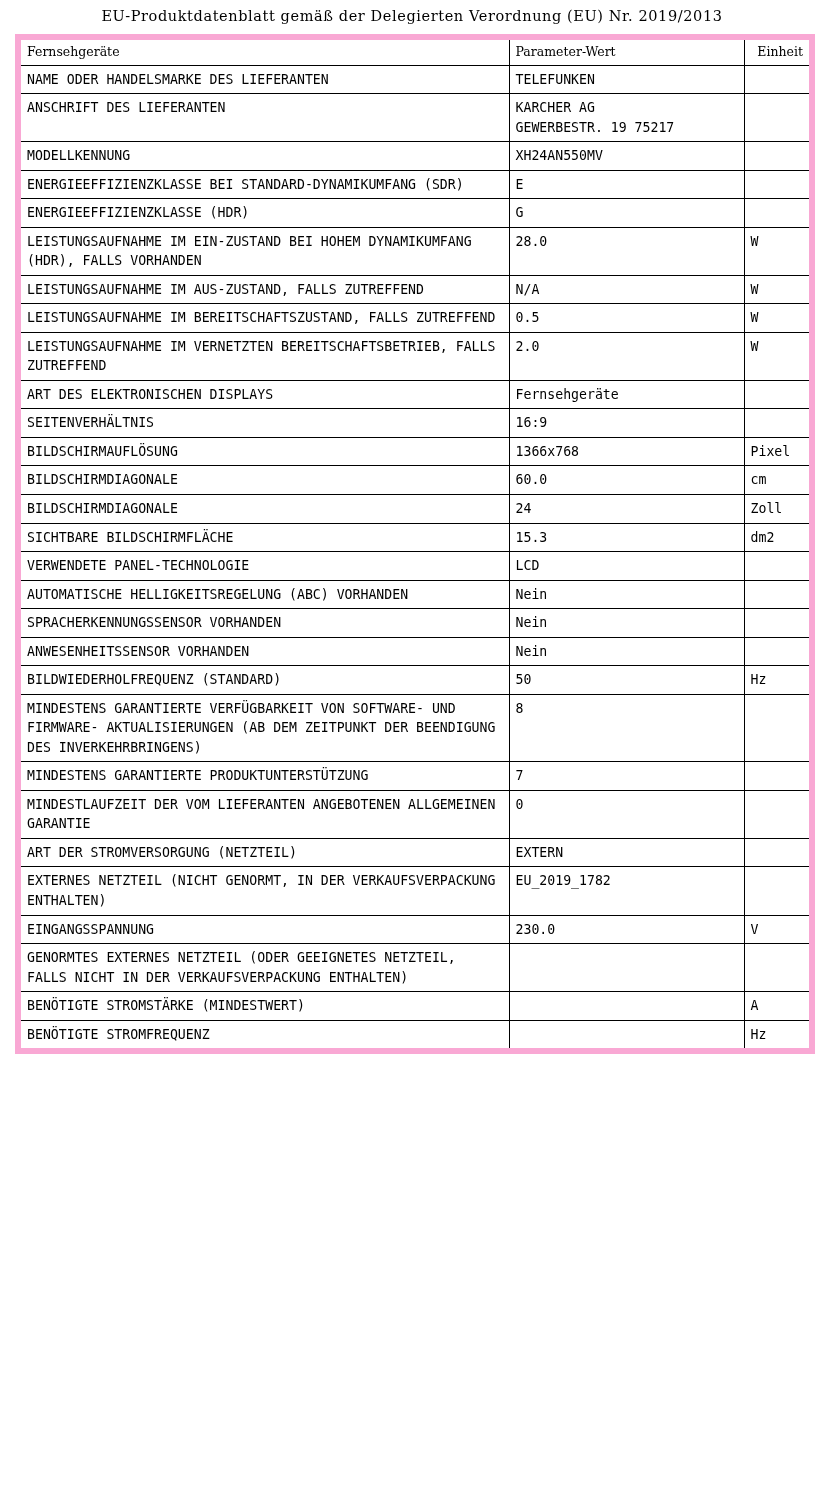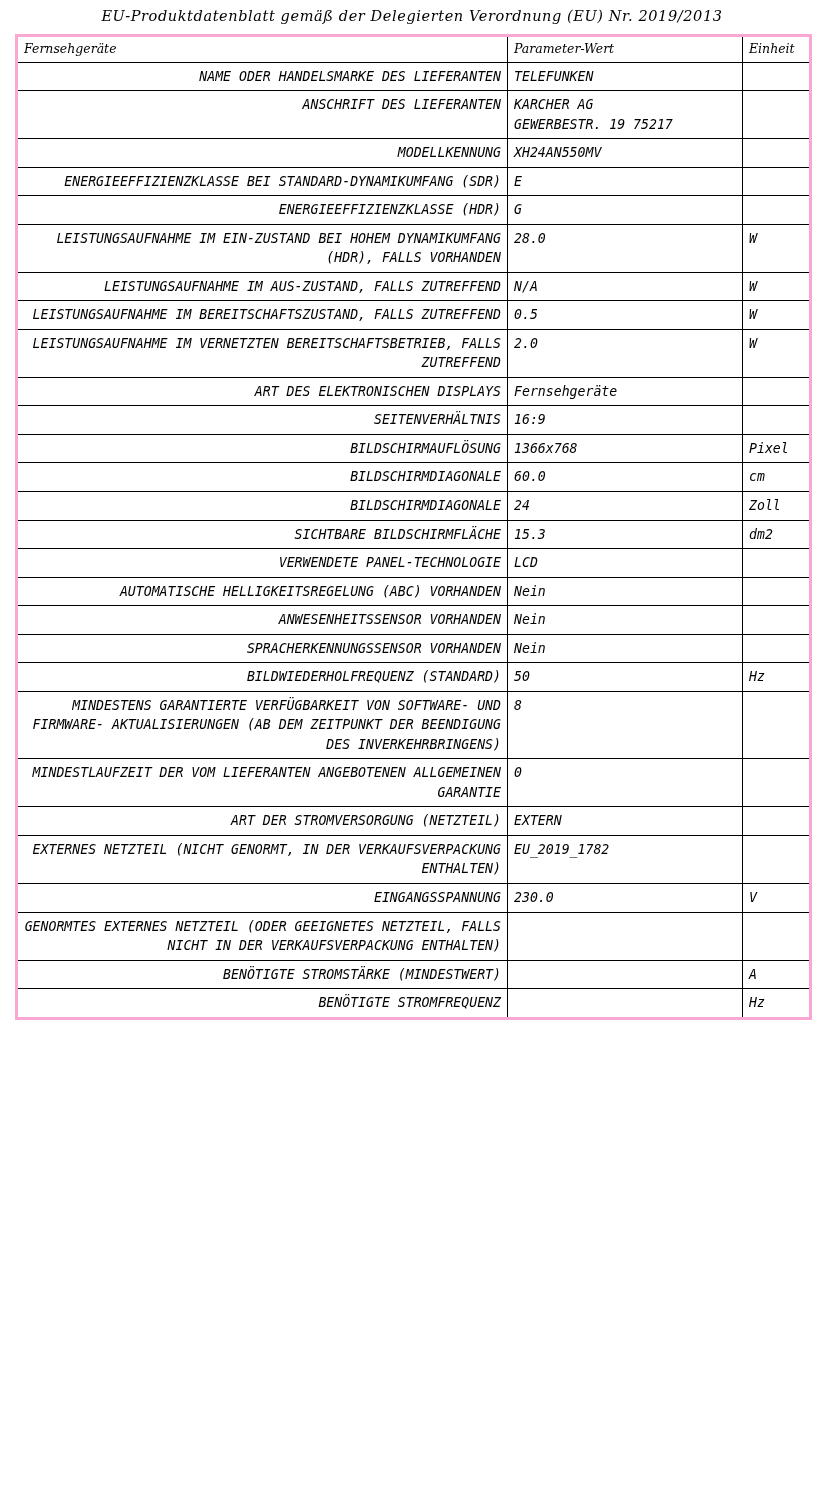--- a/index.html
+++ b/index.html
@@ -13,37 +13,36 @@
     font-family: "DejaVu Serif", serif;
     color: #000000;
     overflow: hidden;
   }
   .page {
     position: relative;
     width: 824px;
     height: 1500px;
     box-sizing: border-box;
     padding: 0;
-    font-style: italic;
   }
   .doc-title {
     text-align: center;
     font-family: "DejaVu Serif", serif;
     font-size: 14.5px;
     letter-spacing: 0.6px;
     padding-top: 8px;
     padding-bottom: 10px;
     white-space: nowrap;
   }
   table.datasheet {
     border-collapse: collapse;
     table-layout: fixed;
     width: 794px;
     margin-left: 15px;
-    border: 3px solid #f9a8d4;
+    border: 6px solid #f9a8d4;
   }
   table.datasheet td {
     border: 1px solid #000;
     vertical-align: top;
     padding: 4px 6px 4px 6px;
     font-family: "DejaVu Sans Mono", monospace;
     font-size: 13.2px;
     line-height: 1.48;
     letter-spacing: 0px;
     word-wrap: break-word;
@@ -54,30 +53,29 @@
   col.c-unit  { width: 68px; }
 
   
   tr.head td {
     font-family: "DejaVu Serif", serif;
     font-size: 12.5px;
     padding-top: 3px;
     padding-bottom: 3px;
   }
   tr.head td.unit-head {
-    text-align: left;
+    text-align: right;
   }
   td.value, td.unit {
     font-family: "DejaVu Serif", serif;
     font-size: 12.8px;
   }
   td.param {
     font-family: "DejaVu Sans Mono", monospace;
     font-size: 13.2px;
-    text-align: right;
   }
   .nowrapline { white-space: pre-line; }
 </style>
 </head>
 <body>
 
 <div class="page">
 
   <div class="doc-title">EU-Produktdatenblatt gemäß der Delegierten Verordnung (EU) Nr. 2019/2013</div>
 
@@ -173,40 +171,45 @@
           <td class="param nowrapline">VERWENDETE PANEL-TECHNOLOGIE</td>
           <td class="value nowrapline">LCD</td>
           <td class="unit"></td>
         </tr>
         <tr>
           <td class="param nowrapline">AUTOMATISCHE HELLIGKEITSREGELUNG (ABC) VORHANDEN</td>
           <td class="value nowrapline">Nein</td>
           <td class="unit"></td>
         </tr>
         <tr>
+          <td class="param nowrapline">SPRACHERKENNUNGSSENSOR VORHANDEN</td>
+          <td class="value nowrapline">Nein</td>
+          <td class="unit"></td>
+        </tr>
+        <tr>
           <td class="param nowrapline">ANWESENHEITSSENSOR VORHANDEN</td>
-          <td class="value nowrapline">Nein</td>
-          <td class="unit"></td>
-        </tr>
-        <tr>
-          <td class="param nowrapline">SPRACHERKENNUNGSSENSOR VORHANDEN</td>
           <td class="value nowrapline">Nein</td>
           <td class="unit"></td>
         </tr>
         <tr>
           <td class="param nowrapline">BILDWIEDERHOLFREQUENZ (STANDARD)</td>
           <td class="value nowrapline">50</td>
           <td class="unit">Hz</td>
         </tr>
         <tr>
           <td class="param nowrapline">MINDESTENS GARANTIERTE VERFÜGBARKEIT VON SOFTWARE- UND FIRMWARE- AKTUALISIERUNGEN (AB DEM ZEITPUNKT DER BEENDIGUNG DES INVERKEHRBRINGENS)</td>
           <td class="value nowrapline">8</td>
           <td class="unit"></td>
         </tr>
         <tr>
+          <td class="param nowrapline">MINDESTENS GARANTIERTE PRODUKTUNTERSTÜTZUNG</td>
+          <td class="value nowrapline">7</td>
+          <td class="unit"></td>
+        </tr>
+        <tr>
           <td class="param nowrapline">MINDESTLAUFZEIT DER VOM LIEFERANTEN ANGEBOTENEN ALLGEMEINEN GARANTIE</td>
           <td class="value nowrapline">0</td>
           <td class="unit"></td>
         </tr>
         <tr>
           <td class="param nowrapline">ART DER STROMVERSORGUNG (NETZTEIL)</td>
           <td class="value nowrapline">EXTERN</td>
           <td class="unit"></td>
         </tr>
         <tr>

